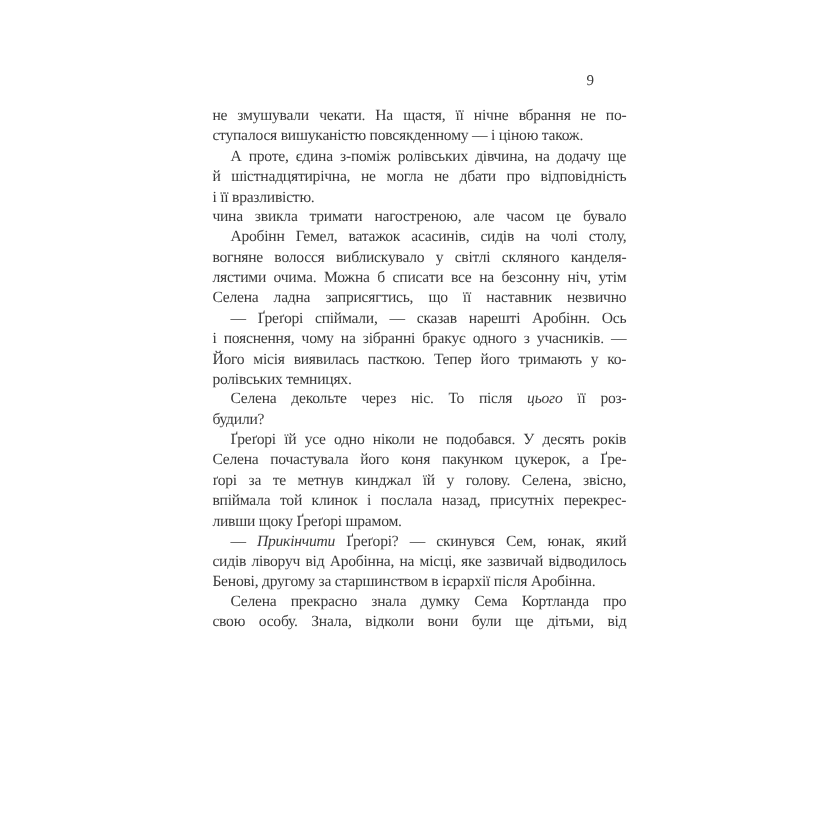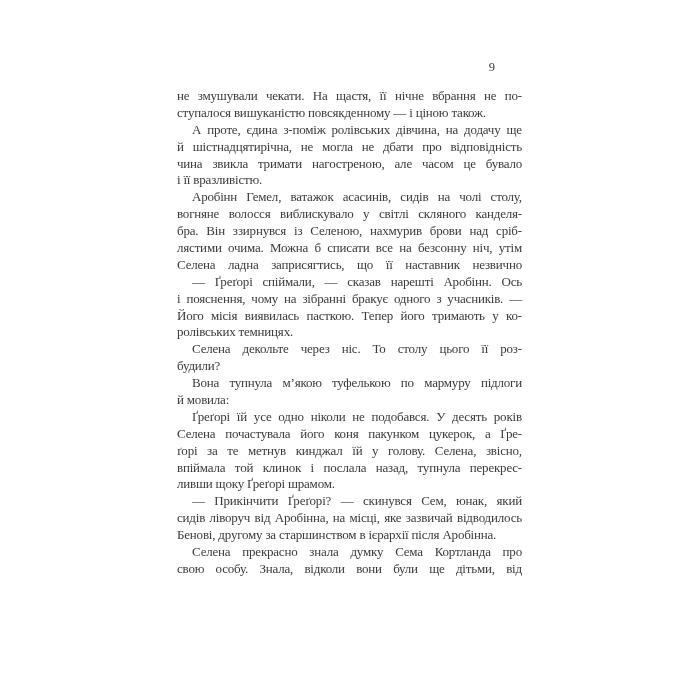--- a/index.html
+++ b/index.html
@@ -38,21 +38,21 @@
     box-sizing: border-box;
     width: 100%;
   }
   .line.fill {
     display: flex;
     justify-content: space-between;
     white-space: normal;
   }
   .line.fill span { flex: 0 0 auto; white-space: nowrap; }
   .line.indent { padding-left: 15px; }
-  .it { }
+  .it { font-style: italic; }
 </style>
 </head>
 <body>
 
 <div class="canvas" style="--bg: #ffffff; --fg: #3a3a3a;">
   <div class="page-number">9</div>
   <div class="text-block">
       <div class="para">
         <div class="line fill">
           <span>не</span>
@@ -83,62 +83,51 @@
         <div class="line fill">
           <span>й</span>
           <span>шістнадцятирічна,</span>
           <span>не</span>
           <span>могла</span>
           <span>не</span>
           <span>дбати</span>
           <span>про</span>
           <span>відповідність</span>
         </div>
+        <div class="line"><span>і її вразливістю.</span></div>
         <div class="line fill">
           <span>чина</span>
           <span>звикла</span>
           <span>тримати</span>
           <span>нагостреною,</span>
           <span>але</span>
           <span>часом</span>
           <span>це</span>
           <span>бувало</span>
         </div>
-        <div class="line"><span>і її вразливістю.</span></div>
       </div>
       <div class="para">
         <div class="line fill indent">
           <span>Аробінн</span>
           <span>Гемел,</span>
           <span>ватажок</span>
           <span>асасинів,</span>
           <span>сидів</span>
           <span>на</span>
           <span>чолі</span>
           <span>столу,</span>
         </div>
         <div class="line fill">
           <span>вогняне</span>
           <span>волосся</span>
           <span>виблискувало</span>
           <span>у</span>
           <span>світлі</span>
           <span>скляного</span>
           <span>канделя-</span>
-        </div>
-        <div class="line fill">
-          <span>бра.</span>
-          <span>Він</span>
-          <span>ззирнувся</span>
-          <span>із</span>
-          <span>Селеною,</span>
-          <span>нахмурив</span>
-          <span>брови</span>
-          <span>над</span>
-          <span>сріб-</span>
         </div>
         <div class="line fill">
           <span>лястими</span>
           <span>очима.</span>
           <span>Можна</span>
           <span>б</span>
           <span>списати</span>
           <span>все</span>
           <span>на</span>
           <span>безсонну</span>
@@ -191,38 +180,26 @@
         </div>
         <div class="line"><span>ролівських темницях.</span></div>
       </div>
       <div class="para">
         <div class="line fill indent">
           <span>Селена</span>
           <span>декольте</span>
           <span>через</span>
           <span>ніс.</span>
           <span>То</span>
-          <span>столу</span>
+          <span>після</span>
           <span class="it">цього</span>
           <span>її</span>
           <span>роз-</span>
         </div>
         <div class="line"><span>будили?</span></div>
-      </div>
-      <div class="para">
-        <div class="line fill indent">
-          <span>Вона</span>
-          <span>тупнула</span>
-          <span>м’якою</span>
-          <span>туфелькою</span>
-          <span>по</span>
-          <span>мармуру</span>
-          <span>підлоги</span>
-        </div>
-        <div class="line"><span>й мовила:</span></div>
       </div>
       <div class="para">
         <div class="line fill indent">
           <span>Ґреґорі</span>
           <span>їй</span>
           <span>усе</span>
           <span>одно</span>
           <span>ніколи</span>
           <span>не</span>
           <span>подобався.</span>
@@ -252,21 +229,21 @@
           <span>Селена,</span>
           <span>звісно,</span>
         </div>
         <div class="line fill">
           <span>впіймала</span>
           <span>той</span>
           <span>клинок</span>
           <span>і</span>
           <span>послала</span>
           <span>назад,</span>
-          <span>тупнула</span>
+          <span>присутніх</span>
           <span>перекрес-</span>
         </div>
         <div class="line"><span>ливши щоку Ґреґорі шрамом.</span></div>
       </div>
       <div class="para">
         <div class="line fill indent">
           <span>—</span>
           <span class="it">Прикінчити</span>
           <span>Ґреґорі?</span>
           <span>—</span>

